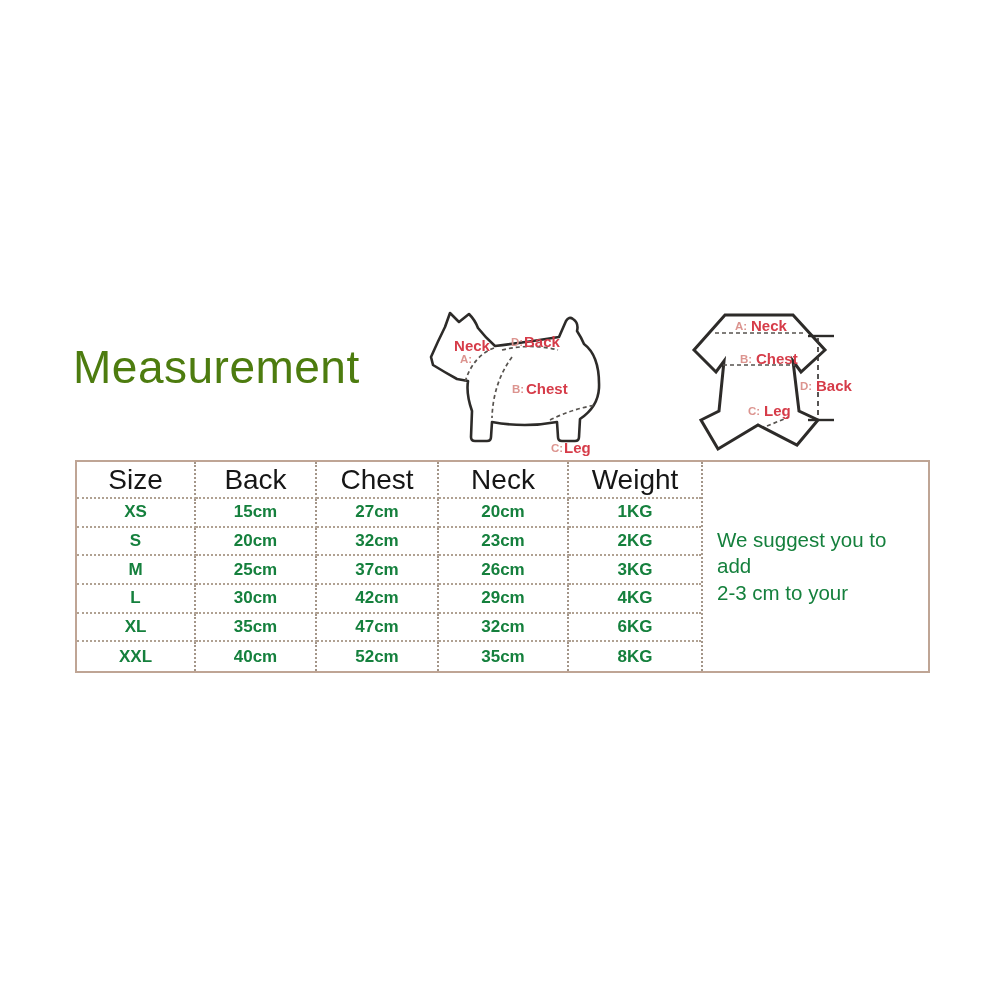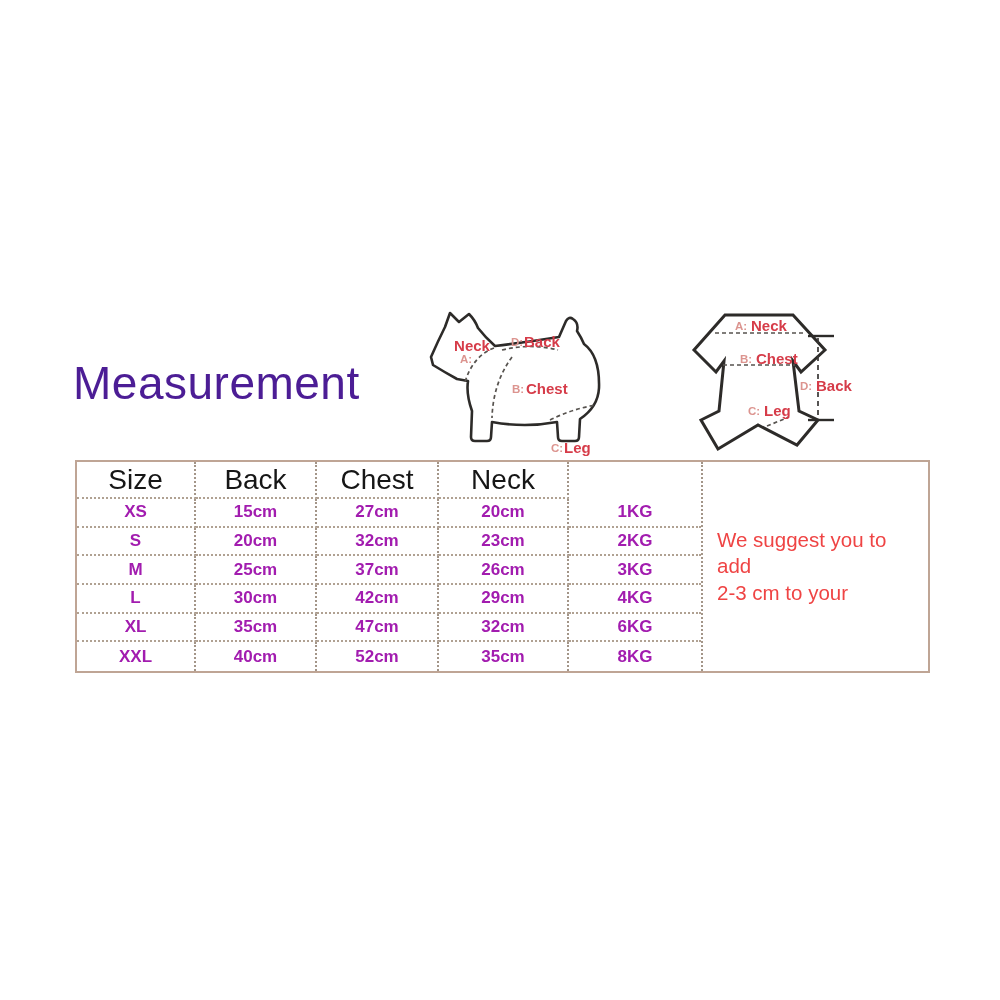--- a/index.html
+++ b/index.html
@@ -2,52 +2,52 @@
 <html><head>
 <meta charset="utf-8">
 <style>
   html,body{margin:0;padding:0;background:#ffffff;}
   #stage{
     position:relative;width:1000px;height:1000px;background:#ffffff;overflow:hidden;
     font-family:"Liberation Sans", sans-serif;color:#222;
   }
   
   .title{
-    position:absolute;left:73px;top:356px;
-    font-size:46px;font-weight:500;color:#4c1d95;letter-spacing:0.5px;
+    position:absolute;left:73px;top:340px;
+    font-size:46px;font-weight:500;color:#4d7c0f;letter-spacing:0.5px;
   }
   
   .dog-svg{position:absolute;left:428px;top:293px;}
   .garment-svg{position:absolute;left:685px;top:293px;}
   svg text{font-family:"Liberation Sans", sans-serif;font-weight:bold;}
   .lbl-red{fill:#d63c49;font-size:15px;}
   .lbl-pink{fill:#dc948f;font-size:11.5px;}
   
   .size-table{
     position:absolute;left:75px;top:460px;width:855px;height:213px;
     box-sizing:border-box;border:2px solid #bfa595;background:#fff;
     display:grid;
     grid-template-columns:119px 121px 122px 130px 132px 1fr;
     grid-template-rows:37px repeat(6, 1fr);
   }
   .cell{
     display:flex;align-items:center;justify-content:center;
     border-right:2px dotted #a39588;border-bottom:2px dotted #b0a192;
-    box-sizing:border-box;color:#a21caf;
+    box-sizing:border-box;color:#15803d;
   }
   .cell.hdr{font-size:28px;font-weight:400;color:#161616;}
   .cell.dat{font-size:17px;font-weight:700;}
   .cell.col-last{border-right:none;}
   .cell.row-last{border-bottom:none;}
   .note-cell{
     grid-column:6;grid-row:1 / span 7;
     border-left:2px dotted #a39588;box-sizing:border-box;
     display:flex;flex-direction:column;justify-content:center;
     padding-left:14px;padding-right:14px;
-    font-size:20.5px;line-height:1.3;color:#ef4444;
+    font-size:20.5px;line-height:1.3;color:#15803d;
   }
 </style>
 </head>
 <body>
 
 <div id="stage">
 
   <div class="title">Measurement</div>
 
   <svg class="dog-svg" width="190" height="175" viewBox="0 0 190 175">
@@ -93,20 +93,21 @@
 
     <div class="note-cell">
       <div>We suggest you to add</div>
       <div>2-3 cm to your</div>
     </div>
 
     <div class="cell hdr" style="grid-row:1;grid-column:1">Size</div>
     <div class="cell hdr" style="grid-row:1;grid-column:2">Back</div>
     <div class="cell hdr" style="grid-row:1;grid-column:3">Chest</div>
     <div class="cell hdr" style="grid-row:1;grid-column:4">Neck</div>
+    <div class="cell hdr col-last" style="grid-row:1;grid-column:5">Weight</div>
 
     <div class="cell dat" style="grid-row:2;grid-column:1">XS</div>
     <div class="cell dat" style="grid-row:2;grid-column:2">15cm</div>
     <div class="cell dat" style="grid-row:2;grid-column:3">27cm</div>
     <div class="cell dat" style="grid-row:2;grid-column:4">20cm</div>
     <div class="cell dat col-last" style="grid-row:2;grid-column:5">1KG</div>
 
     <div class="cell dat" style="grid-row:3;grid-column:1">S</div>
     <div class="cell dat" style="grid-row:3;grid-column:2">20cm</div>
     <div class="cell dat" style="grid-row:3;grid-column:3">32cm</div>

